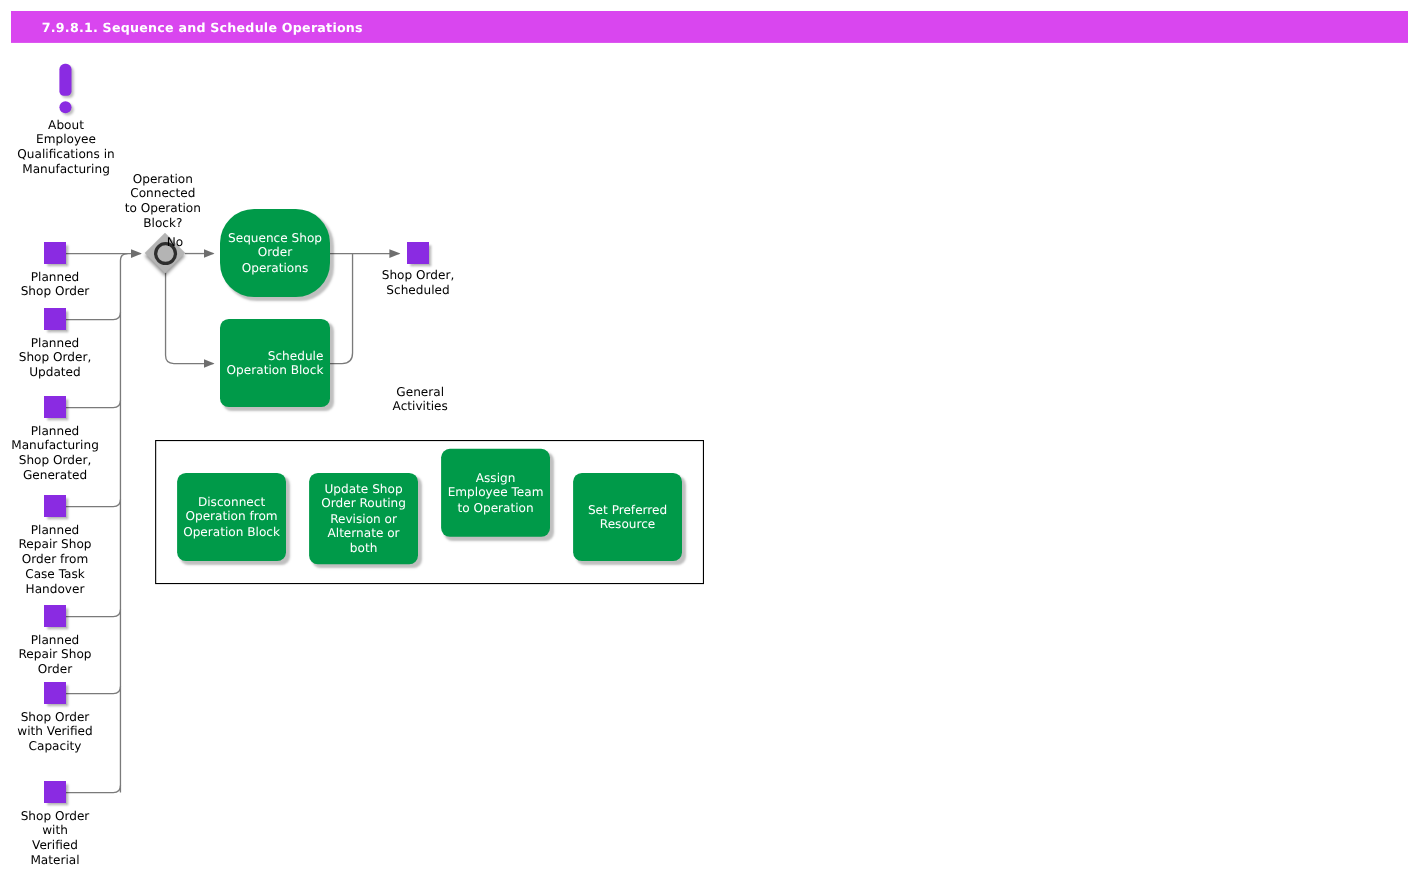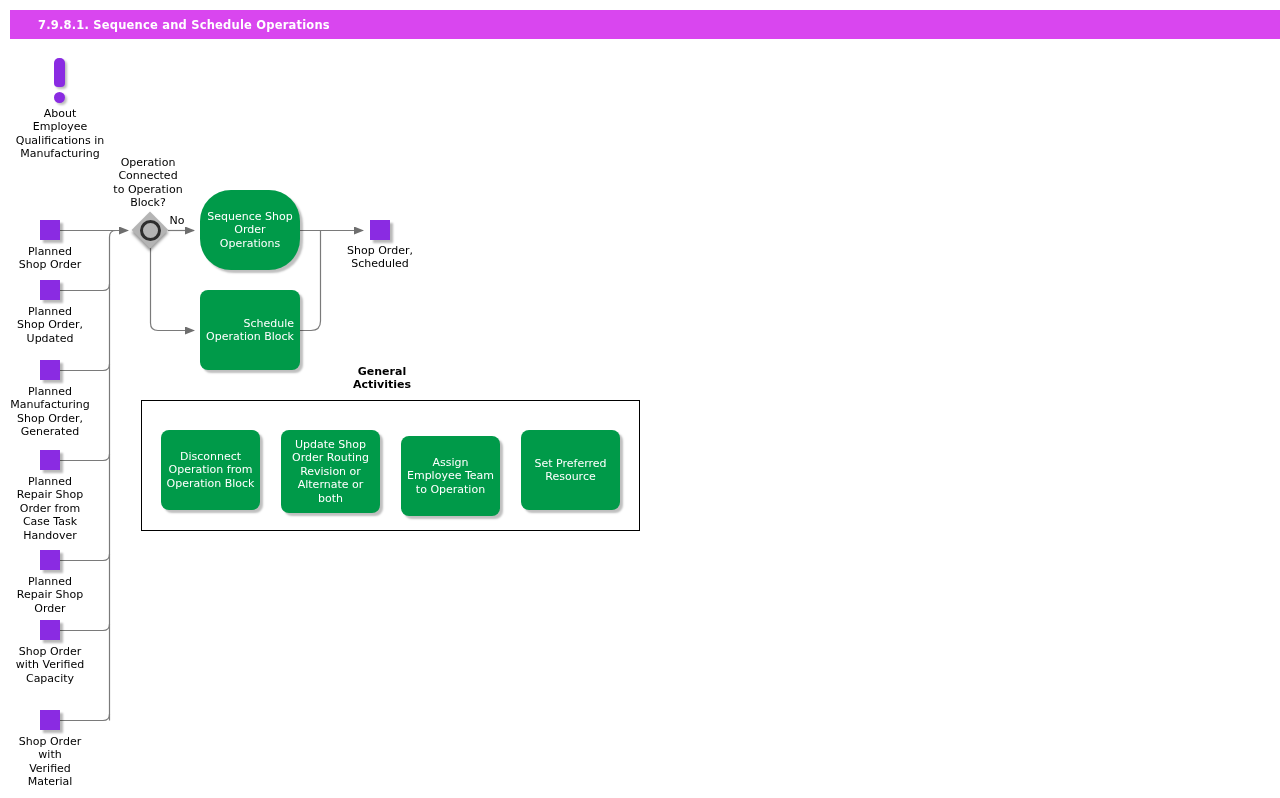--- a/index.html
+++ b/index.html
@@ -125,53 +125,53 @@
 Material</div>
 
 <div class="lbl" style="left:98px;top:156px;width:100px;">Operation
 Connected
 to Operation
 Block?</div>
 <div class="gateway">
   <div class="gateway-diamond"></div>
   <div class="gateway-ring"></div>
 </div>
-<div class="lbl" style="left:166px;top:214px;width:22px;">No</div>
+<div class="lbl" style="left:148px;top:214px;width:22px;">No</div>
 
 <div class="task" style="left:200px;top:190px;width:100px;height:80px;border-radius:31px;">
   <span>Sequence Shop
 Order
 Operations</span>
 </div>
 <div class="task" style="left:200px;top:290px;width:100px;height:80px;text-align:right;">
   <span>Schedule
 Operation Block</span>
 </div>
 
 <div class="artifact" style="left:370px;top:220px;"></div>
 <div class="lbl" style="left:330px;top:244px;width:100px;">Shop Order,
 Scheduled</div>
 
-<div class="lbl" style="left:342px;top:365px;width:80px;font-weight:bold;">General
+<div class="lbl" style="left:342px;top:350px;width:80px;">General
 Activities</div>
 <div class="ga-container"></div>
 
 <div class="task" style="left:161px;top:430px;width:99px;height:80px;">
   <span>Disconnect
 Operation from
 Operation Block</span>
 </div>
 <div class="task" style="left:281px;top:430px;width:99px;height:83px;">
   <span>Update Shop
 Order Routing
 Revision or
 Alternate or
 both</span>
 </div>
-<div class="task" style="left:401px;top:436px;width:99px;height:80px;">
+<div class="task" style="left:401px;top:408px;width:99px;height:80px;">
   <span>Assign
 Employee Team
 to Operation</span>
 </div>
 <div class="task" style="left:521px;top:430px;width:99px;height:80px;">
   <span>Set Preferred
 Resource</span>
 </div>
 
 </body></html>

